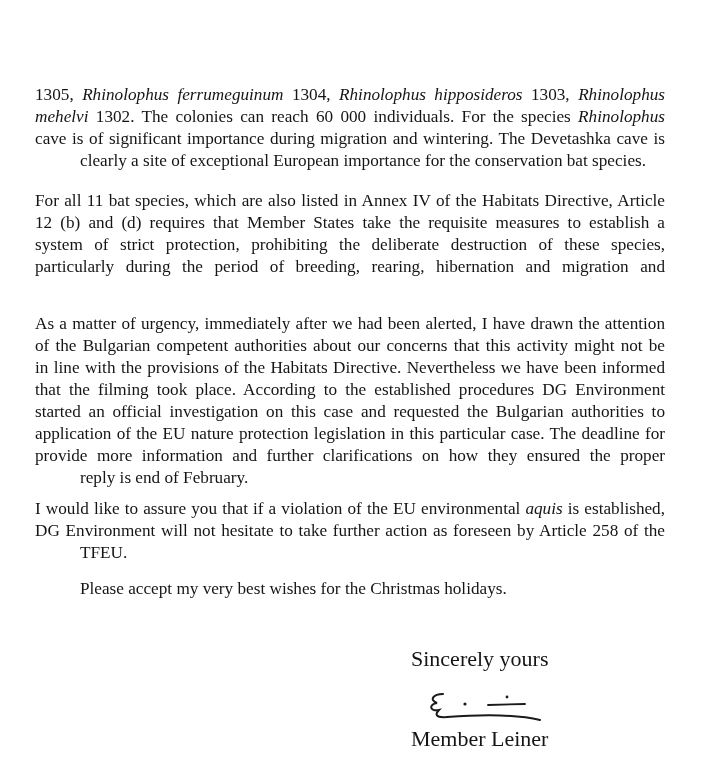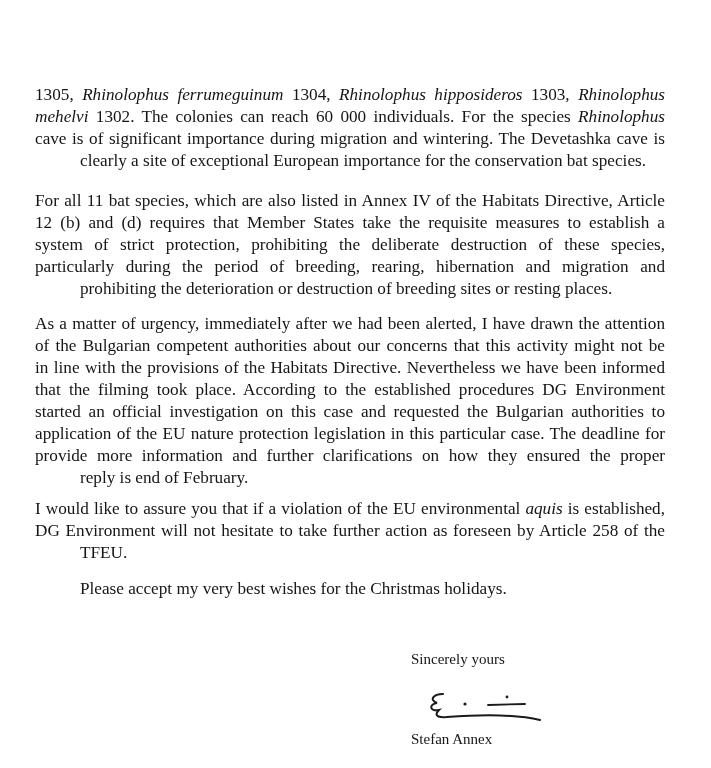--- a/index.html
+++ b/index.html
@@ -12,41 +12,40 @@
   .para {
     position: absolute; left: 35px; width: 630px;
     font-size: 17.2px; line-height: 22px;
   }
   .line {
     display: block; height: 22px; white-space: nowrap;
     text-align: justify; text-align-last: justify;
   }
   .line.last { text-align-last: left; margin-left: 45px; }
   .sig {
-    position: absolute; left: 411px; font-size: 15px; line-height: 22px;
+    position: absolute; left: 411px; font-size: 22px; line-height: 22px;
   }
   .scribble { position: absolute; left: 425px; top: 690px; }
   i { font-style: italic; }
 </style>
 </head>
 <body>
 
 <div id="doc">
   <div class="para" style="top:84px;">
       <span class="line">1305, <i>Rhinolophus ferrumeguinum</i> 1304, <i>Rhinolophus hipposideros</i> 1303, <i>Rhinolophus</i></span>
       <span class="line"><i>mehelvi</i> 1302. The colonies can reach 60 000 individuals. For the species <i>Rhinolophus</i></span>
       <span class="line">cave is of significant importance during migration and wintering. The Devetashka cave is</span>
       <span class="line last">clearly a site of exceptional European importance for the conservation bat species.</span>
     </div>
   <div class="para" style="top:190px;">
       <span class="line">For all 11 bat species, which are also listed in Annex IV of the Habitats Directive, Article</span>
       <span class="line">12 (b) and (d) requires that Member States take the requisite measures to establish a</span>
       <span class="line">system of strict protection, prohibiting the deliberate destruction of these species,</span>
       <span class="line">particularly during the period of breeding, rearing, hibernation and migration and</span>
-      <span class="line last">prohibiting the deterioration or destruction of breeding sites or resting places.</span>
     </div>
   <div class="para" style="top:313px;">
       <span class="line">As a matter of urgency, immediately after we had been alerted, I have drawn the attention</span>
       <span class="line">of the Bulgarian competent authorities about our concerns that this activity might not be</span>
       <span class="line">in line with the provisions of the Habitats Directive. Nevertheless we have been informed</span>
       <span class="line">that the filming took place. According to the established procedures DG Environment</span>
       <span class="line">started an official investigation on this case and requested the Bulgarian authorities to</span>
       <span class="line">application of the EU nature protection legislation in this particular case. The deadline for</span>
       <span class="line">provide more information and further clarifications on how they ensured the proper</span>
       <span class="line last">reply is end of February.</span>
@@ -62,14 +61,14 @@
 
   <div class="sig" style="top:648px;">Sincerely yours</div>
 
   <svg class="scribble" width="140" height="36" viewBox="0 0 140 36">
     <path d="M18 4 C8 4, 4 10, 12 13 C4 14, 4 22, 14 20 C10 24, 10 28, 22 27 C50 25, 90 24, 115 30" fill="none" stroke="#1a1a1a" stroke-width="2" stroke-linecap="round"></path>
     <circle cx="40" cy="14" r="1.6" fill="#1a1a1a"></circle>
     <circle cx="82" cy="7" r="1.4" fill="#1a1a1a"></circle>
     <path d="M63 15 L100 14" fill="none" stroke="#1a1a1a" stroke-width="1.8" stroke-linecap="round"></path>
   </svg>
 
-  <div class="sig" style="top:728px;">Stefan Annex</div>
+  <div class="sig" style="top:728px;">Member Leiner</div>
 </div>
 
 </body></html>

